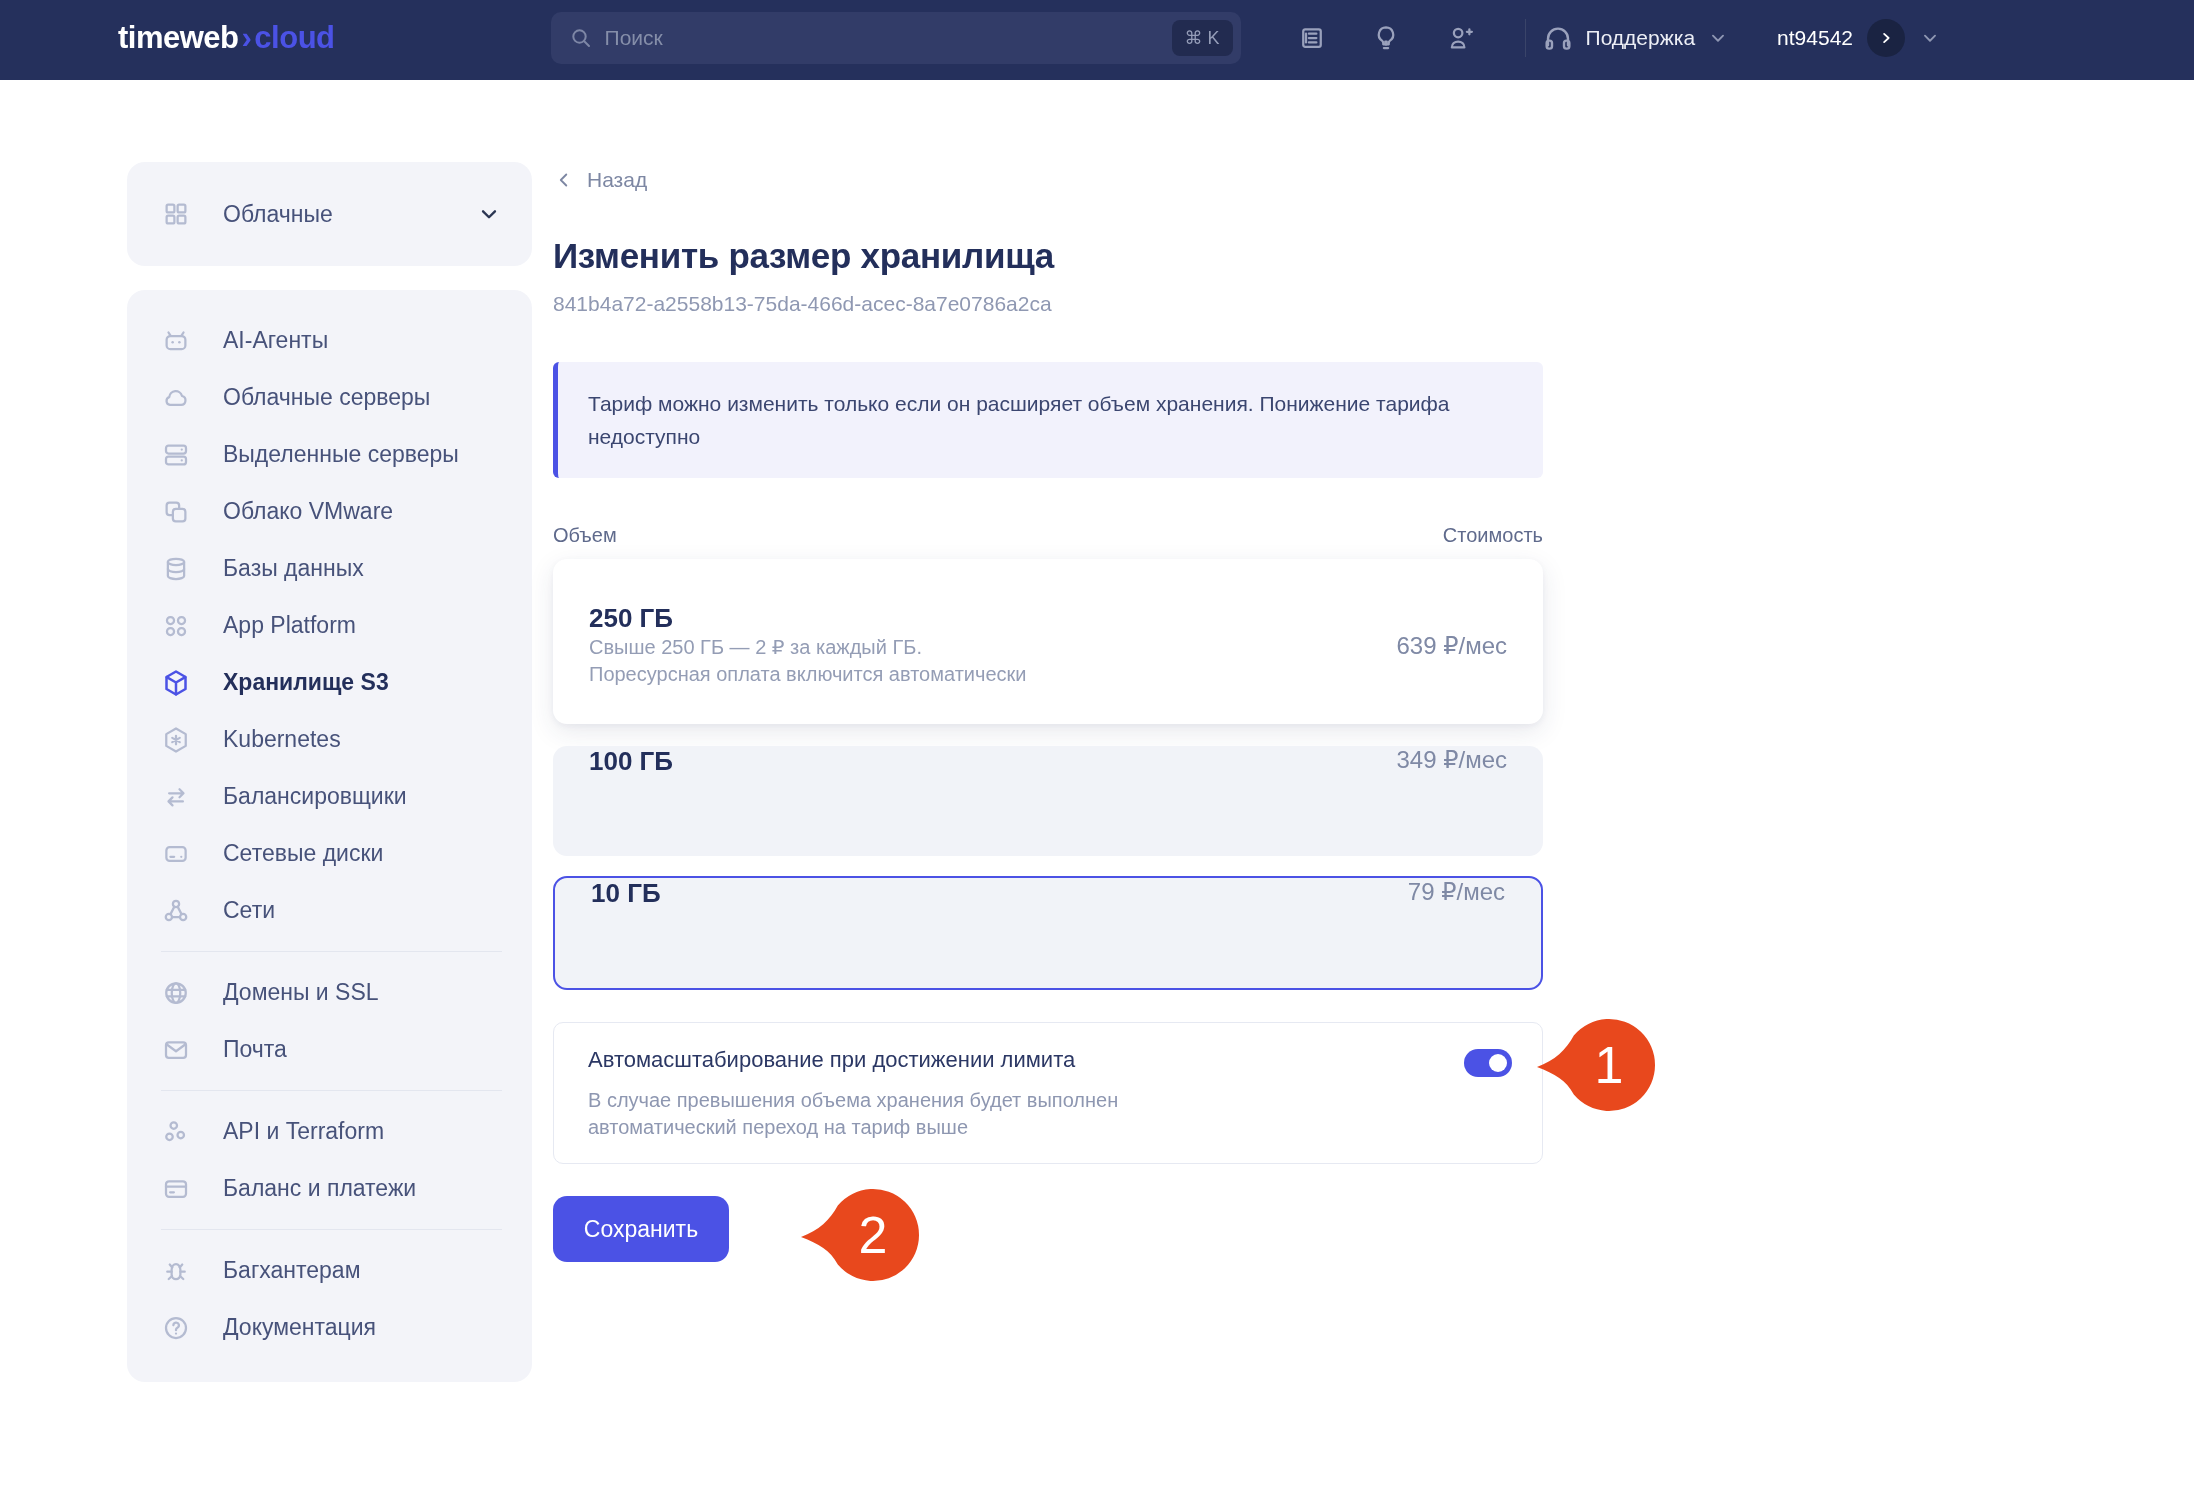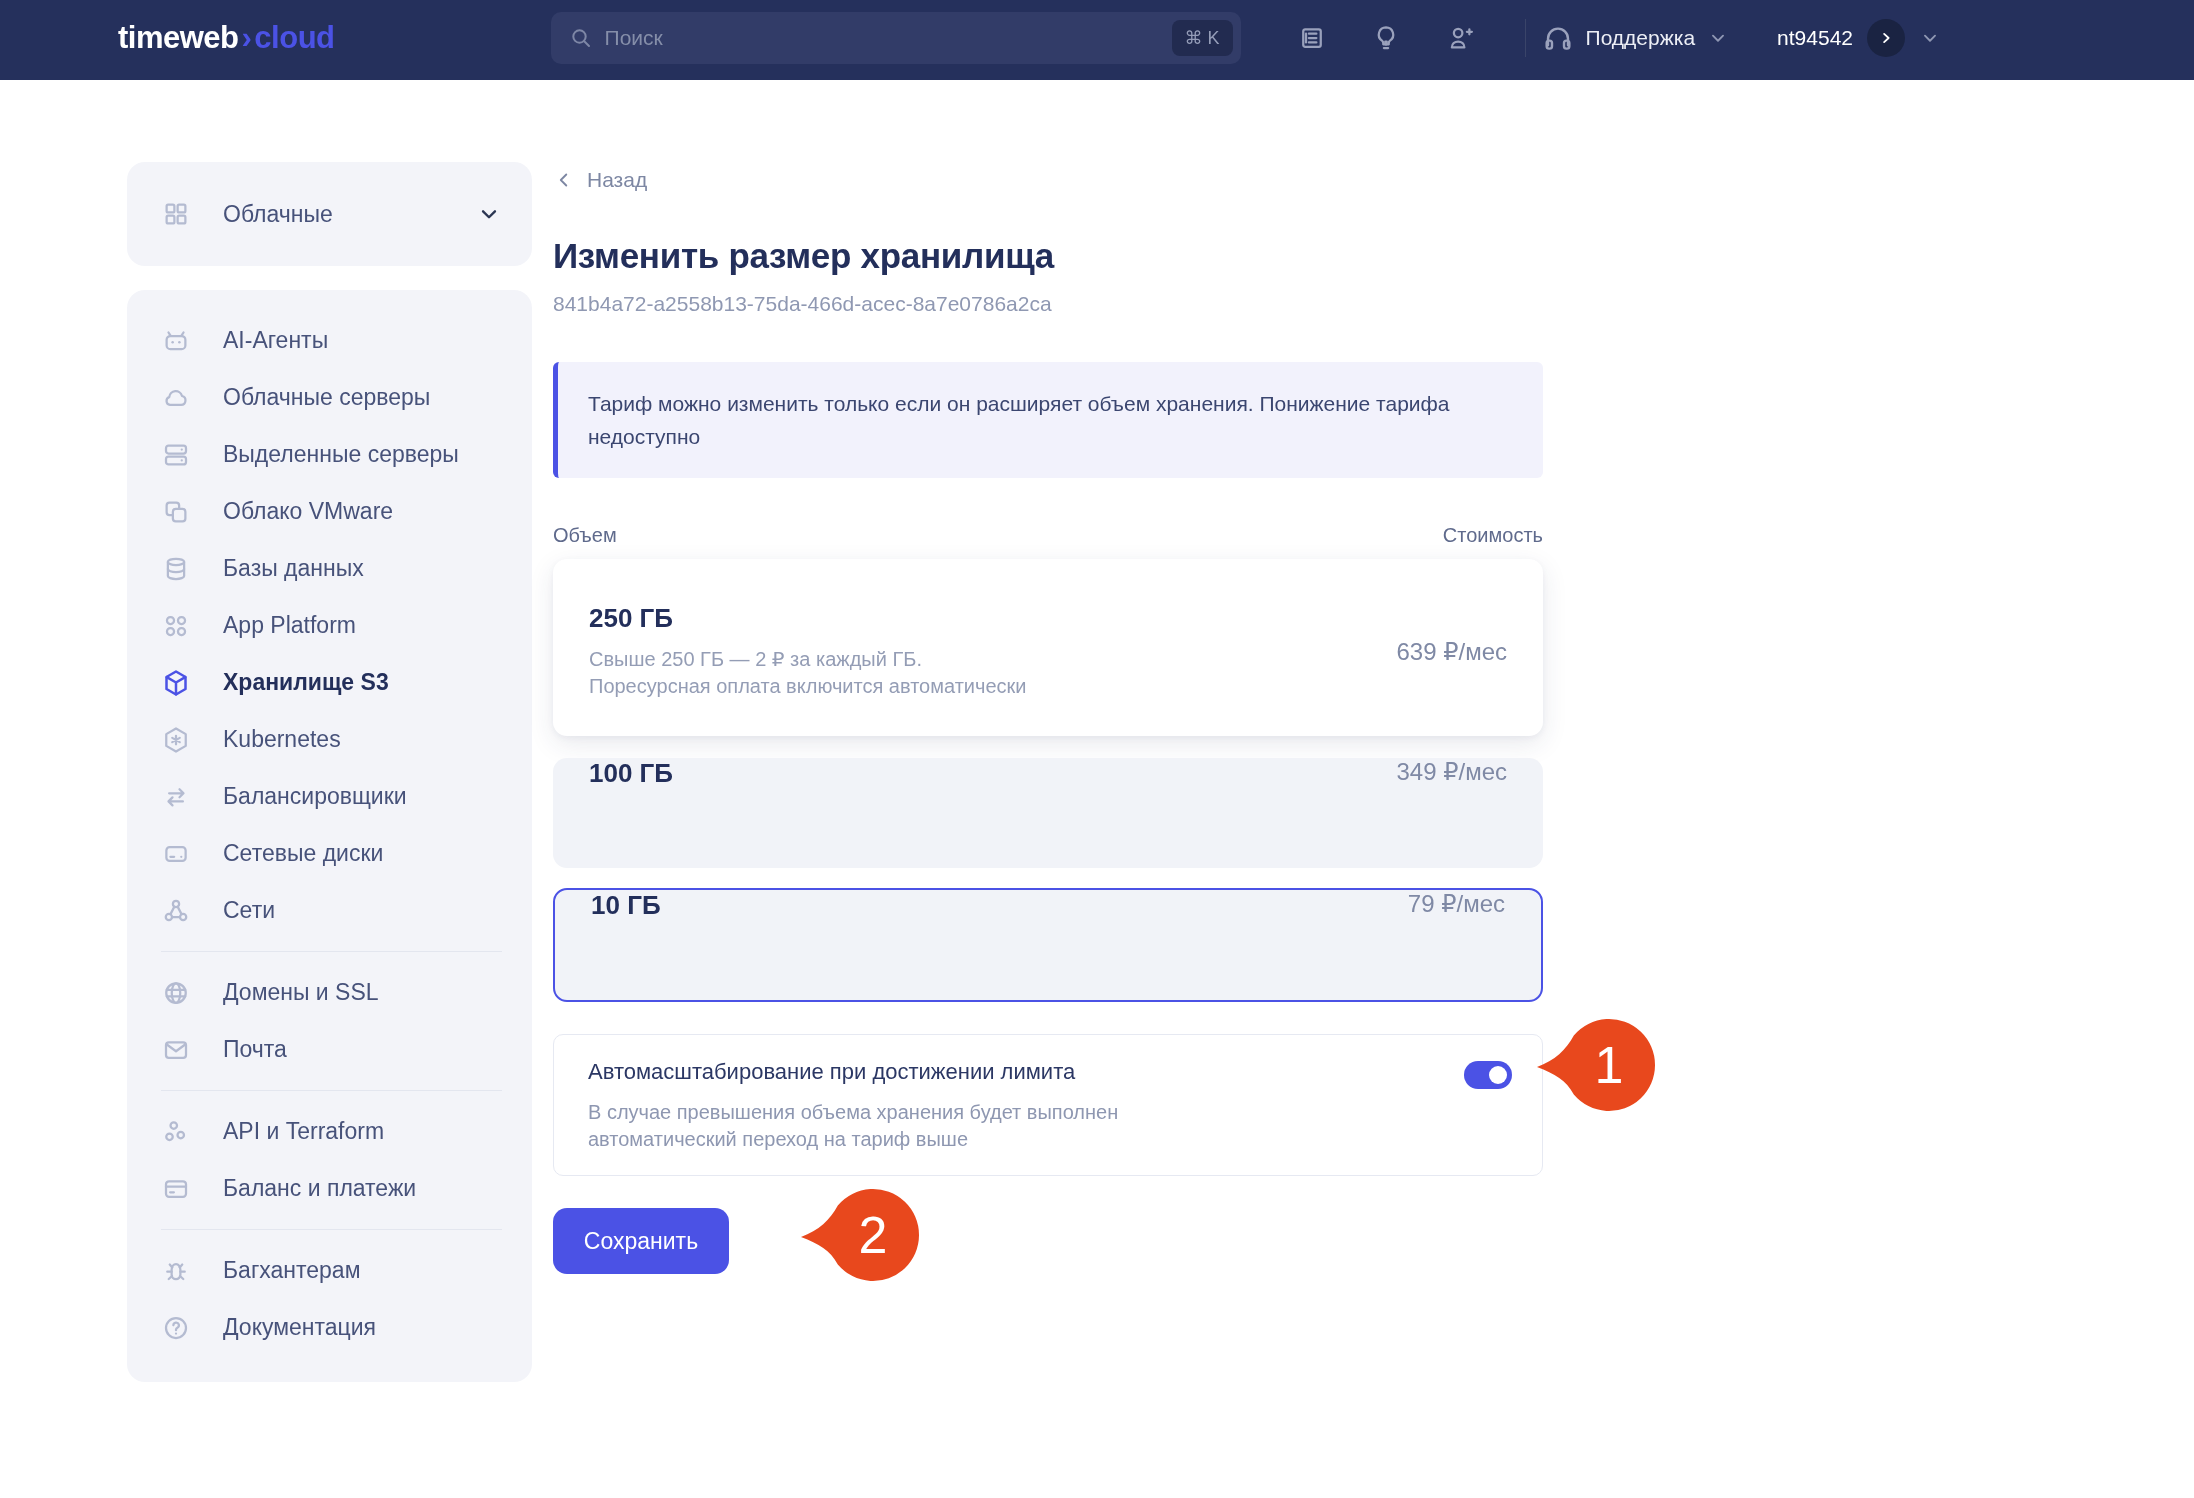--- a/index.html
+++ b/index.html
@@ -91,21 +91,21 @@
 
   .plan-card { border-radius:14px; width:100%; cursor:pointer; }
   .plan-card .size { font-size:26px; font-weight:700; color:#232f5b; }
   .plan-card .price { font-size:24px; color:#7f89a5; }
 
   .plan-current {
     margin-top:12px; background:#ffffff; min-height:165px;
     box-shadow:0 8px 26px rgba(35,47,91,0.10), 0 2px 6px rgba(35,47,91,0.05);
     display:flex; justify-content:space-between; padding:44px 36px 36px;
   }
-  .plan-current .desc { margin-top:12px; font-size:20px; color:#949db5; line-height:27px; }
+  .plan-current .desc { font-size:20px; color:#949db5; line-height:27px; }
   .plan-current .price { align-self:center; }
 
   .plan-gray {
     margin-top:22px; background:#f1f3f8; height:110px;
     display:flex; align-items:flex-start; justify-content:space-between; padding:0 36px;
   }
   .plan-selected { margin-top:20px; height:114px; border:2px solid #4b52e5; }
 
   .autoscale-card {
     margin-top:32px; background:#ffffff; border:1.5px solid #e6e9f2; border-radius:10px;

